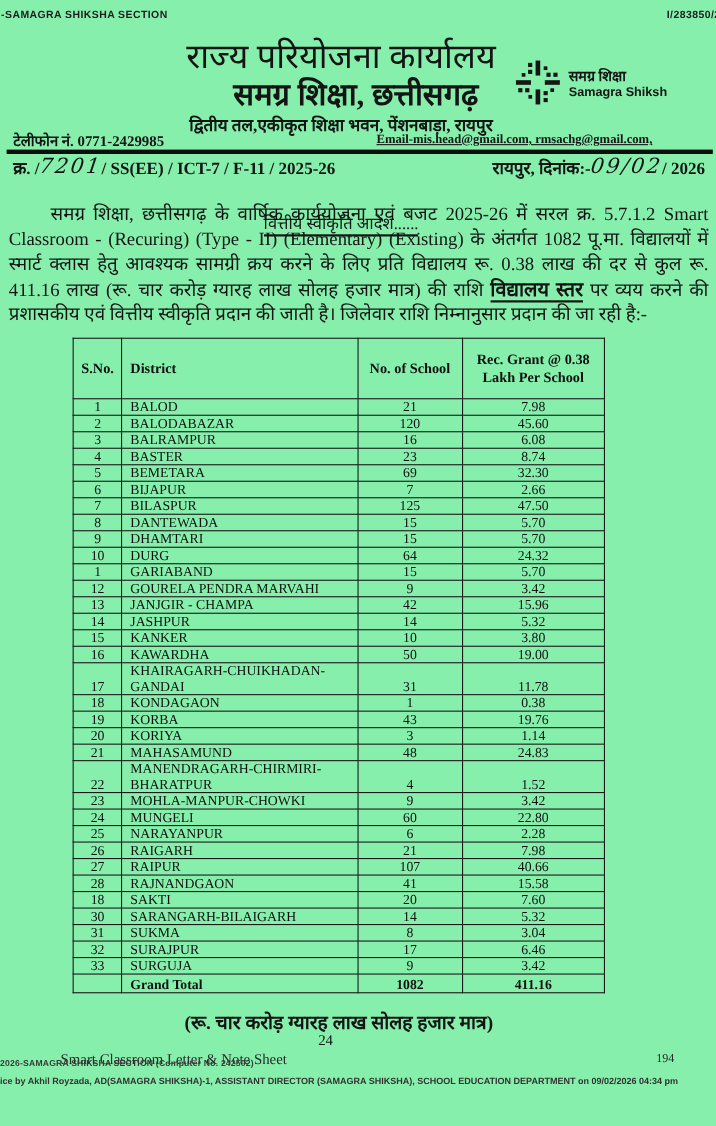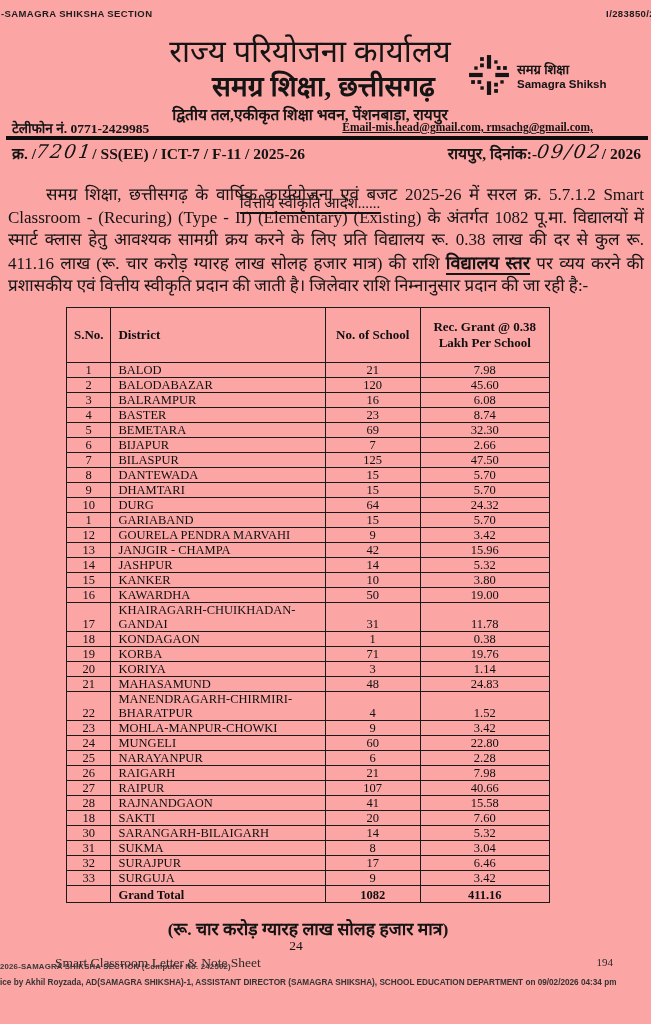--- a/index.html
+++ b/index.html
@@ -1,21 +1,21 @@
 <!DOCTYPE html>
 <html><head>
 <meta charset="utf-8">
 <style>
   html,body{margin:0;padding:0;}
   body{background:#e8e8e8;}
   .page{
     position:relative;
     width:651px;height:1024px;
     margin:0 auto;
-    background:#fca5a5;
+    background:#86efac;
     color:#141414;
     font-family:"Liberation Serif","DejaVu Serif",serif;
     overflow:hidden;
   }
   .corner{
     position:absolute;top:8px;
     font-family:"Liberation Sans","DejaVu Sans",sans-serif;
     font-size:9.5px;font-weight:700;letter-spacing:0.4px;color:#1c1c1c;
     white-space:nowrap;
   }
@@ -299,21 +299,21 @@
         </tr>
         <tr>
           <td class="col-sno">18</td>
           <td class="col-district">KONDAGAON</td>
           <td class="col-schools">1</td>
           <td class="col-grant">0.38</td>
         </tr>
         <tr>
           <td class="col-sno">19</td>
           <td class="col-district">KORBA</td>
-          <td class="col-schools">71</td>
+          <td class="col-schools">43</td>
           <td class="col-grant">19.76</td>
         </tr>
         <tr>
           <td class="col-sno">20</td>
           <td class="col-district">KORIYA</td>
           <td class="col-schools">3</td>
           <td class="col-grant">1.14</td>
         </tr>
         <tr>
           <td class="col-sno">21</td>

